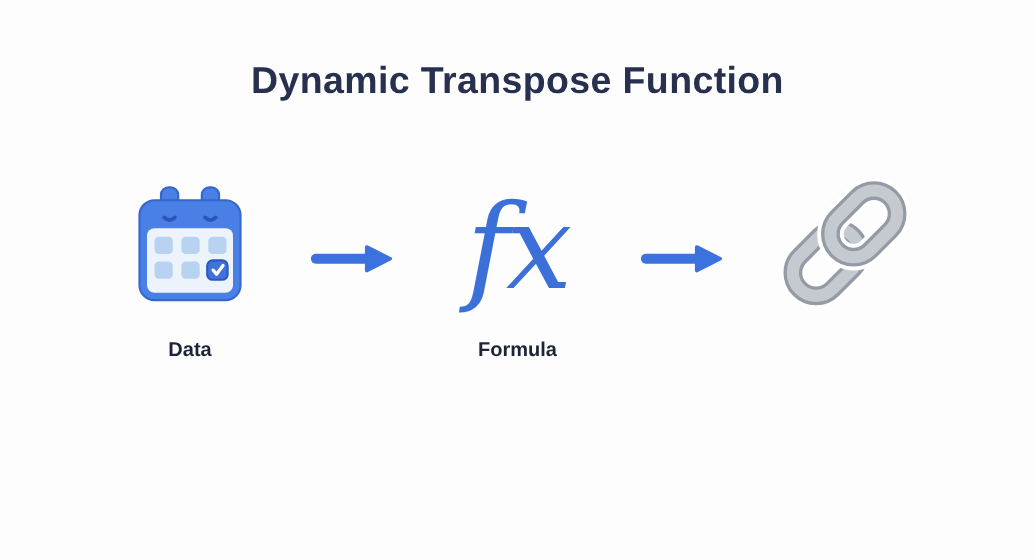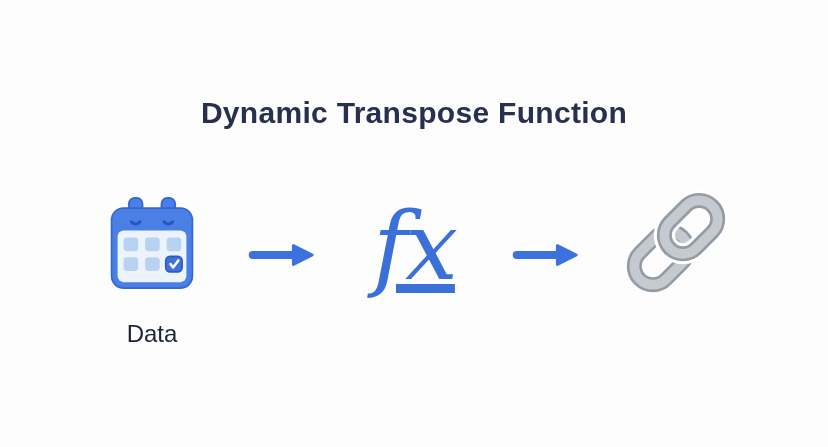--- a/index.html
+++ b/index.html
@@ -3,47 +3,45 @@
 <meta charset="utf-8">
 <style>
   * { margin:0; padding:0; box-sizing:border-box; }
   html,body { background:#ffffff; }
   .stage {
     width:828px; height:447px; margin:0 auto; position:relative; overflow:hidden;
     background:var(--page-bg, #fdfdfe);
     font-family:"Liberation Sans", sans-serif;
   }
   .title {
-    padding-top:72px; text-align:center;
+    padding-top:48px; text-align:center;
     font-size:30px; font-weight:700; letter-spacing:0.3px;
     color:var(--title-color, #27304f);
-    margin-top:24px;
   }
   .flow {
     margin-top:52px;
     display:grid;
     grid-template-columns:160px 100px 164px 100px 160px;
     grid-template-rows:122px auto;
     row-gap:16px;
     justify-content:center;
     align-items:center;
   }
   .icon-cell { display:flex; align-items:center; justify-content:center; height:122px; }
   .arrow-cell { display:flex; align-items:center; justify-content:center; position:relative; top:12px; }
   .label {
-    text-align:center; font-size:24px; font-weight:400;
+    text-align:center; font-size:16px; font-weight:700;
     color:var(--label-color, #1d2438);
   }
   .fx-glyph {
     font-family:"DejaVu Serif", serif; font-style:italic; font-weight:500;
     font-size:94px; line-height:1; letter-spacing:-3px;
     color:var(--formula-blue, #3c70d9);
     position:relative; top:4px;
     user-select:none;
-    text-decoration:underline;
   }
   
   .cal-frame   { fill:var(--calendar-blue, #4a80e6); stroke:var(--calendar-border, #3766cf); stroke-width:2; }
   .cal-ear     { fill:var(--calendar-blue, #4a80e6); stroke:var(--calendar-border, #3766cf); stroke-width:2; }
   .cal-notch   { fill:none; stroke:var(--calendar-notch, #2d54b8); stroke-width:3.5; stroke-linecap:round; }
   .cal-panel   { fill:var(--calendar-panel, #edf3fa); }
   .cal-cell    { fill:var(--calendar-cell, #b7d3f1); }
   .cal-check-box { fill:var(--calendar-check, #3f73da); stroke:var(--calendar-check-border, #2d5ac2); stroke-width:2; }
   .cal-check-mark { fill:none; stroke:#ffffff; stroke-width:3; stroke-linecap:round; stroke-linejoin:round; }
   
@@ -110,16 +108,17 @@
         <g transform="rotate(-45 82 42)">
           <rect class="link-casing" x="48" y="21" width="68" height="42" rx="21"></rect>
           <rect class="link-edge" x="48" y="21" width="68" height="42" rx="21"></rect>
           <rect class="link-mid" x="48" y="21" width="68" height="42" rx="21"></rect>
         </g>
       </svg>
     </div>
 
     <div class="label" style="grid-column:1">Data</div>
     <div style="grid-column:2"></div>
+    <div class="label" style="grid-column:3">Formula</div>
     <div style="grid-column:4"></div>
 
   </div>
 </div>
 
 </body></html>

